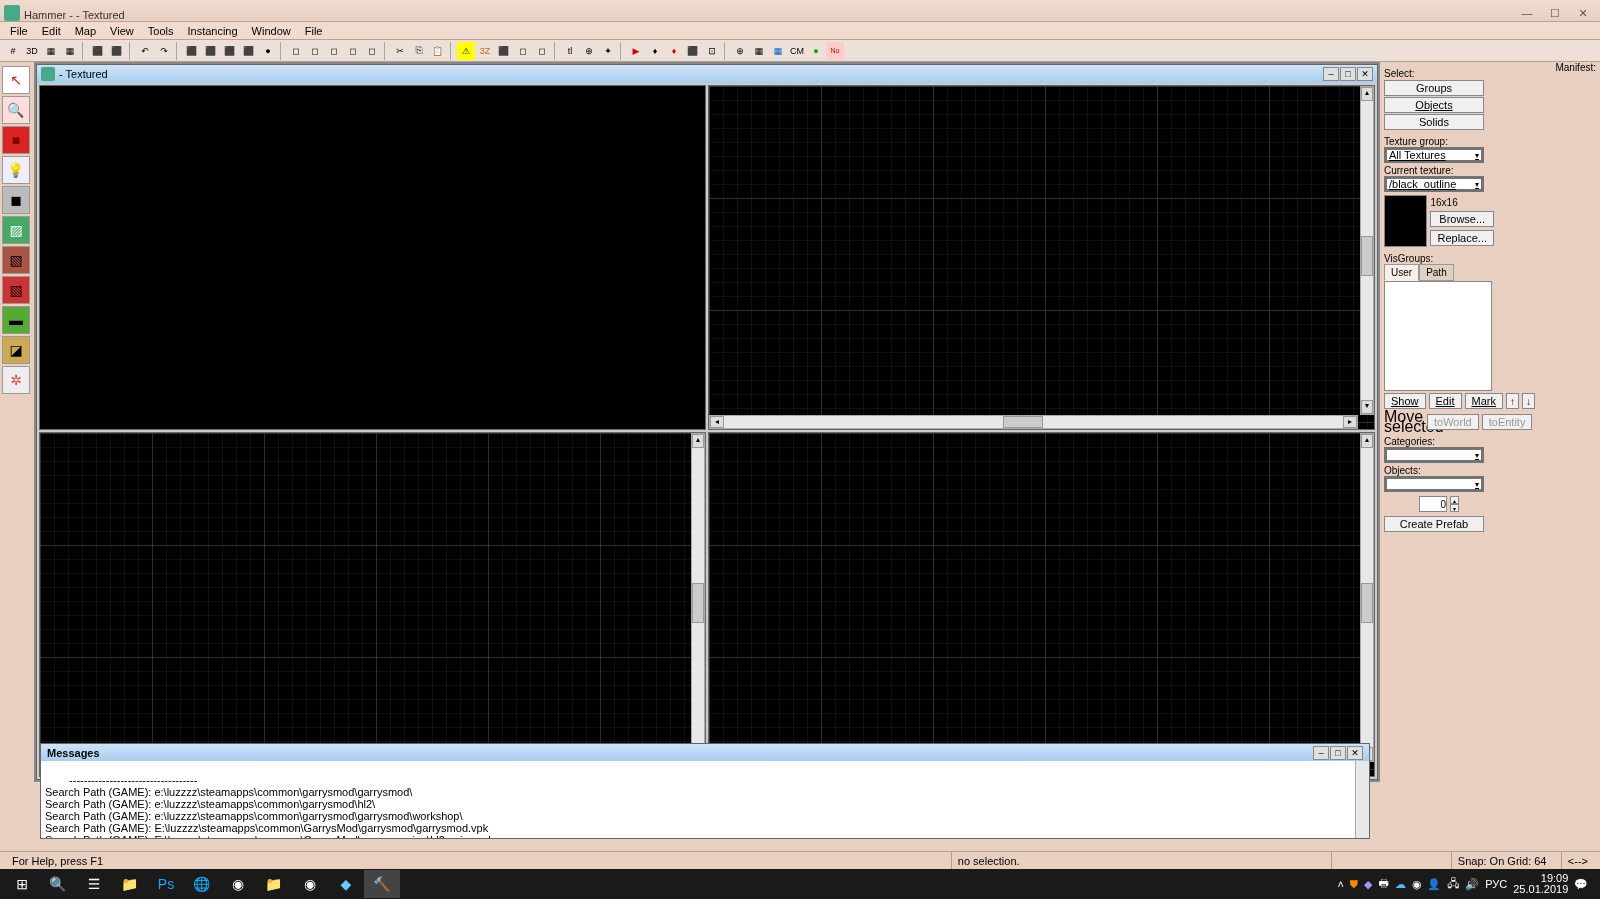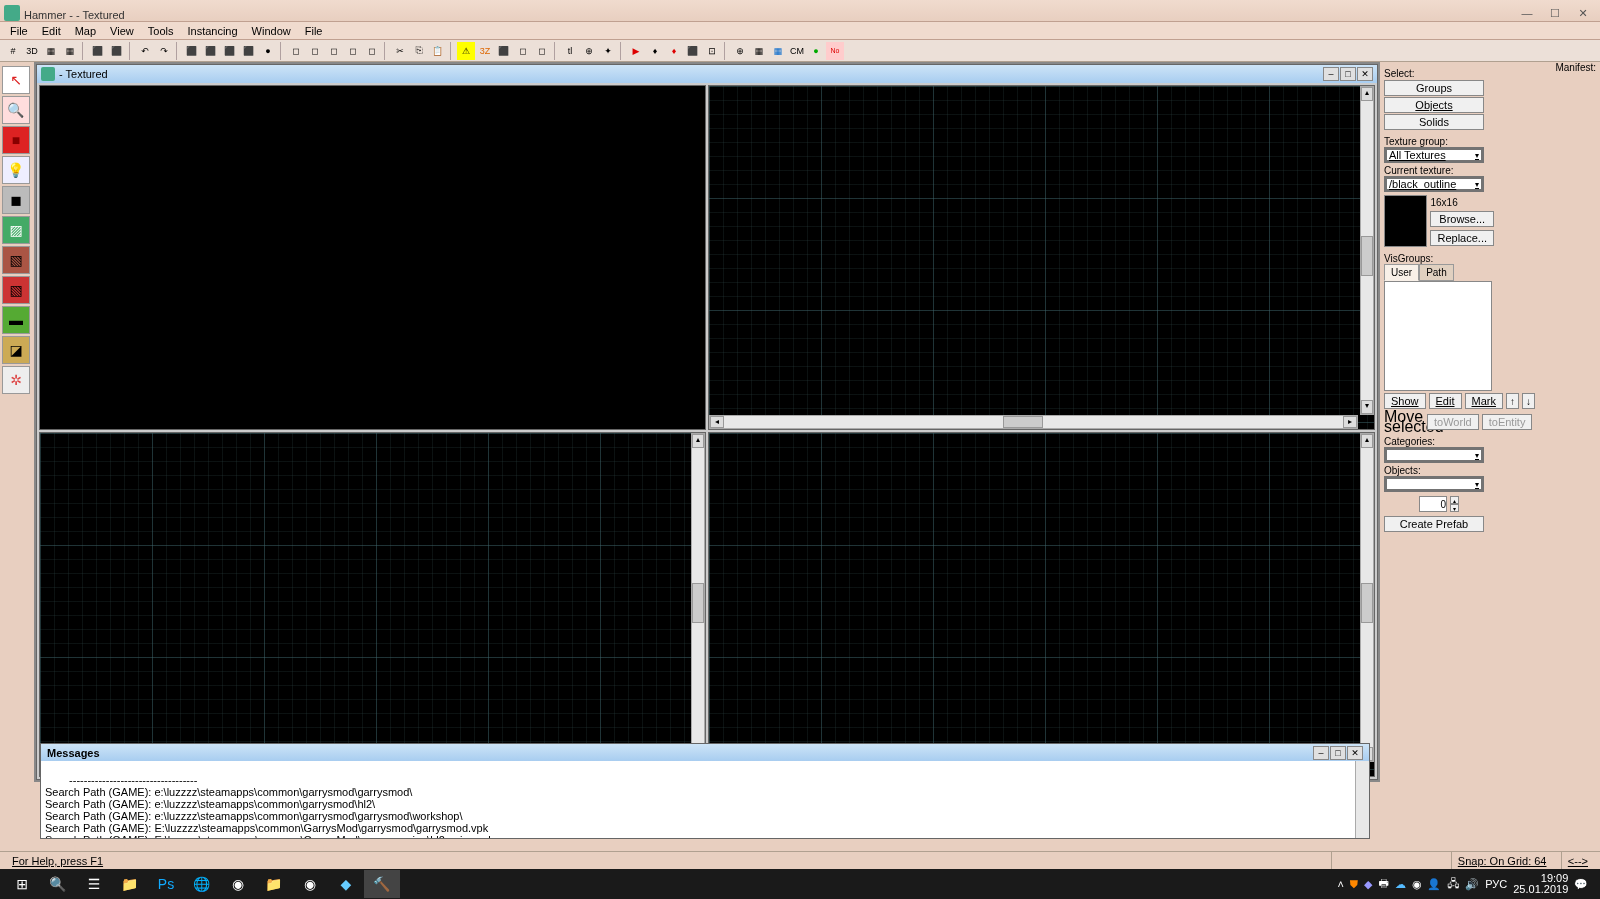--- a/index.html
+++ b/index.html
@@ -55,21 +55,21 @@
 .smallbtn{height:16px;padding:0 6px;background:#f0f0f0;border:1px solid #888;font-size:10px;cursor:pointer;}
 .manifest{position:absolute;right:4px;top:62px;font-size:10px;}
 .messages{position:absolute;left:40px;right:230px;bottom:20px;height:96px;background:#888;border:1px solid #666;display:flex;flex-direction:column;}
 .msgtitle{height:17px;background:linear-gradient(#cde4f7,#a8cdf0);display:flex;align-items:center;padding:0 6px;}
 .msgtitle .mtxt{flex:1;font-weight:bold;}
 .msgtitle .mbtns{display:flex;gap:1px;}
 .msgtitle .mbtns span{width:16px;height:14px;background:#e0e0e0;border:1px solid #888;display:flex;align-items:center;justify-content:center;font-size:9px;}
 .msgbody{flex:1;background:#fff;font-family:Consolas,monospace;font-size:10px;padding:2px 4px;white-space:pre;overflow:hidden;position:relative;}
 .msgbody .sy{position:absolute;right:0;top:0;bottom:0;width:14px;background:#e8e8e8;border-left:1px solid #aaa;}
 .statusbar{position:absolute;bottom:0;left:0;right:0;height:18px;background:#e8cfc0;border-top:1px solid #b0a090;display:flex;align-items:center;padding:0 6px;font-size:10px;}
-.statusbar .sseg{padding:0 6px;border-left:1px solid #b0a090;height:100%;display:flex;align-items:center;text-decoration:underline;}
+.statusbar .sseg{padding:0 6px;border-left:1px solid #b0a090;height:100%;display:flex;align-items:center;}
 .statusbar .sseg:first-child{border-left:none;flex:1;}
 .taskbar{position:absolute;bottom:0;left:0;right:0;height:30px;background:#1a1a1a;display:flex;align-items:center;padding:0 4px;z-index:10;}
 .taskbar .tbitem{width:36px;height:28px;display:flex;align-items:center;justify-content:center;color:#fff;font-size:14px;cursor:pointer;}
 .taskbar .tray{margin-left:auto;display:flex;align-items:center;gap:6px;color:#fff;font-size:10px;padding-right:8px;}
 .taskbar .tray .clock{text-align:right;line-height:11px;}
 .rrow{display:flex;gap:3px;align-items:center;}
 .underline{text-decoration:underline;}
 </style>
 </head>
 <body>
@@ -319,20 +319,21 @@
 Search Path (GAME): e:\luzzzz\steamapps\common\garrysmod\garrysmod\workshop\
 Search Path (GAME): E:\luzzzz\steamapps\common\GarrysMod\garrysmod\garrysmod.vpk
 Search Path (GAME): E:\luzzzz\steamapps\common\GarrysMod\sourceengine\hl2_misc.vpk
 Search Path (GAME): E:\luzzzz\steamapps\common\GarrysMod\sourceengine\hl2_sound_misc.vpk</span>
     <div class="sy"></div>
   </div>
 </div>
 
 <div class="statusbar" style="bottom:30px;">
   <div class="sseg">For Help, press F1</div>
+  <div class="sseg" style="width:380px;">no selection.</div>
   <div class="sseg" style="width:120px;"></div>
   <div class="sseg" style="width:110px;">Snap: On Grid: 64</div>
   <div class="sseg">&lt;--&gt;</div>
 </div>
 
 <div class="taskbar">
   <div class="tbitem">⊞</div>
   <div class="tbitem">🔍</div>
   <div class="tbitem">☰</div>
   <div class="tbitem" style="color:#4af">📁</div>

